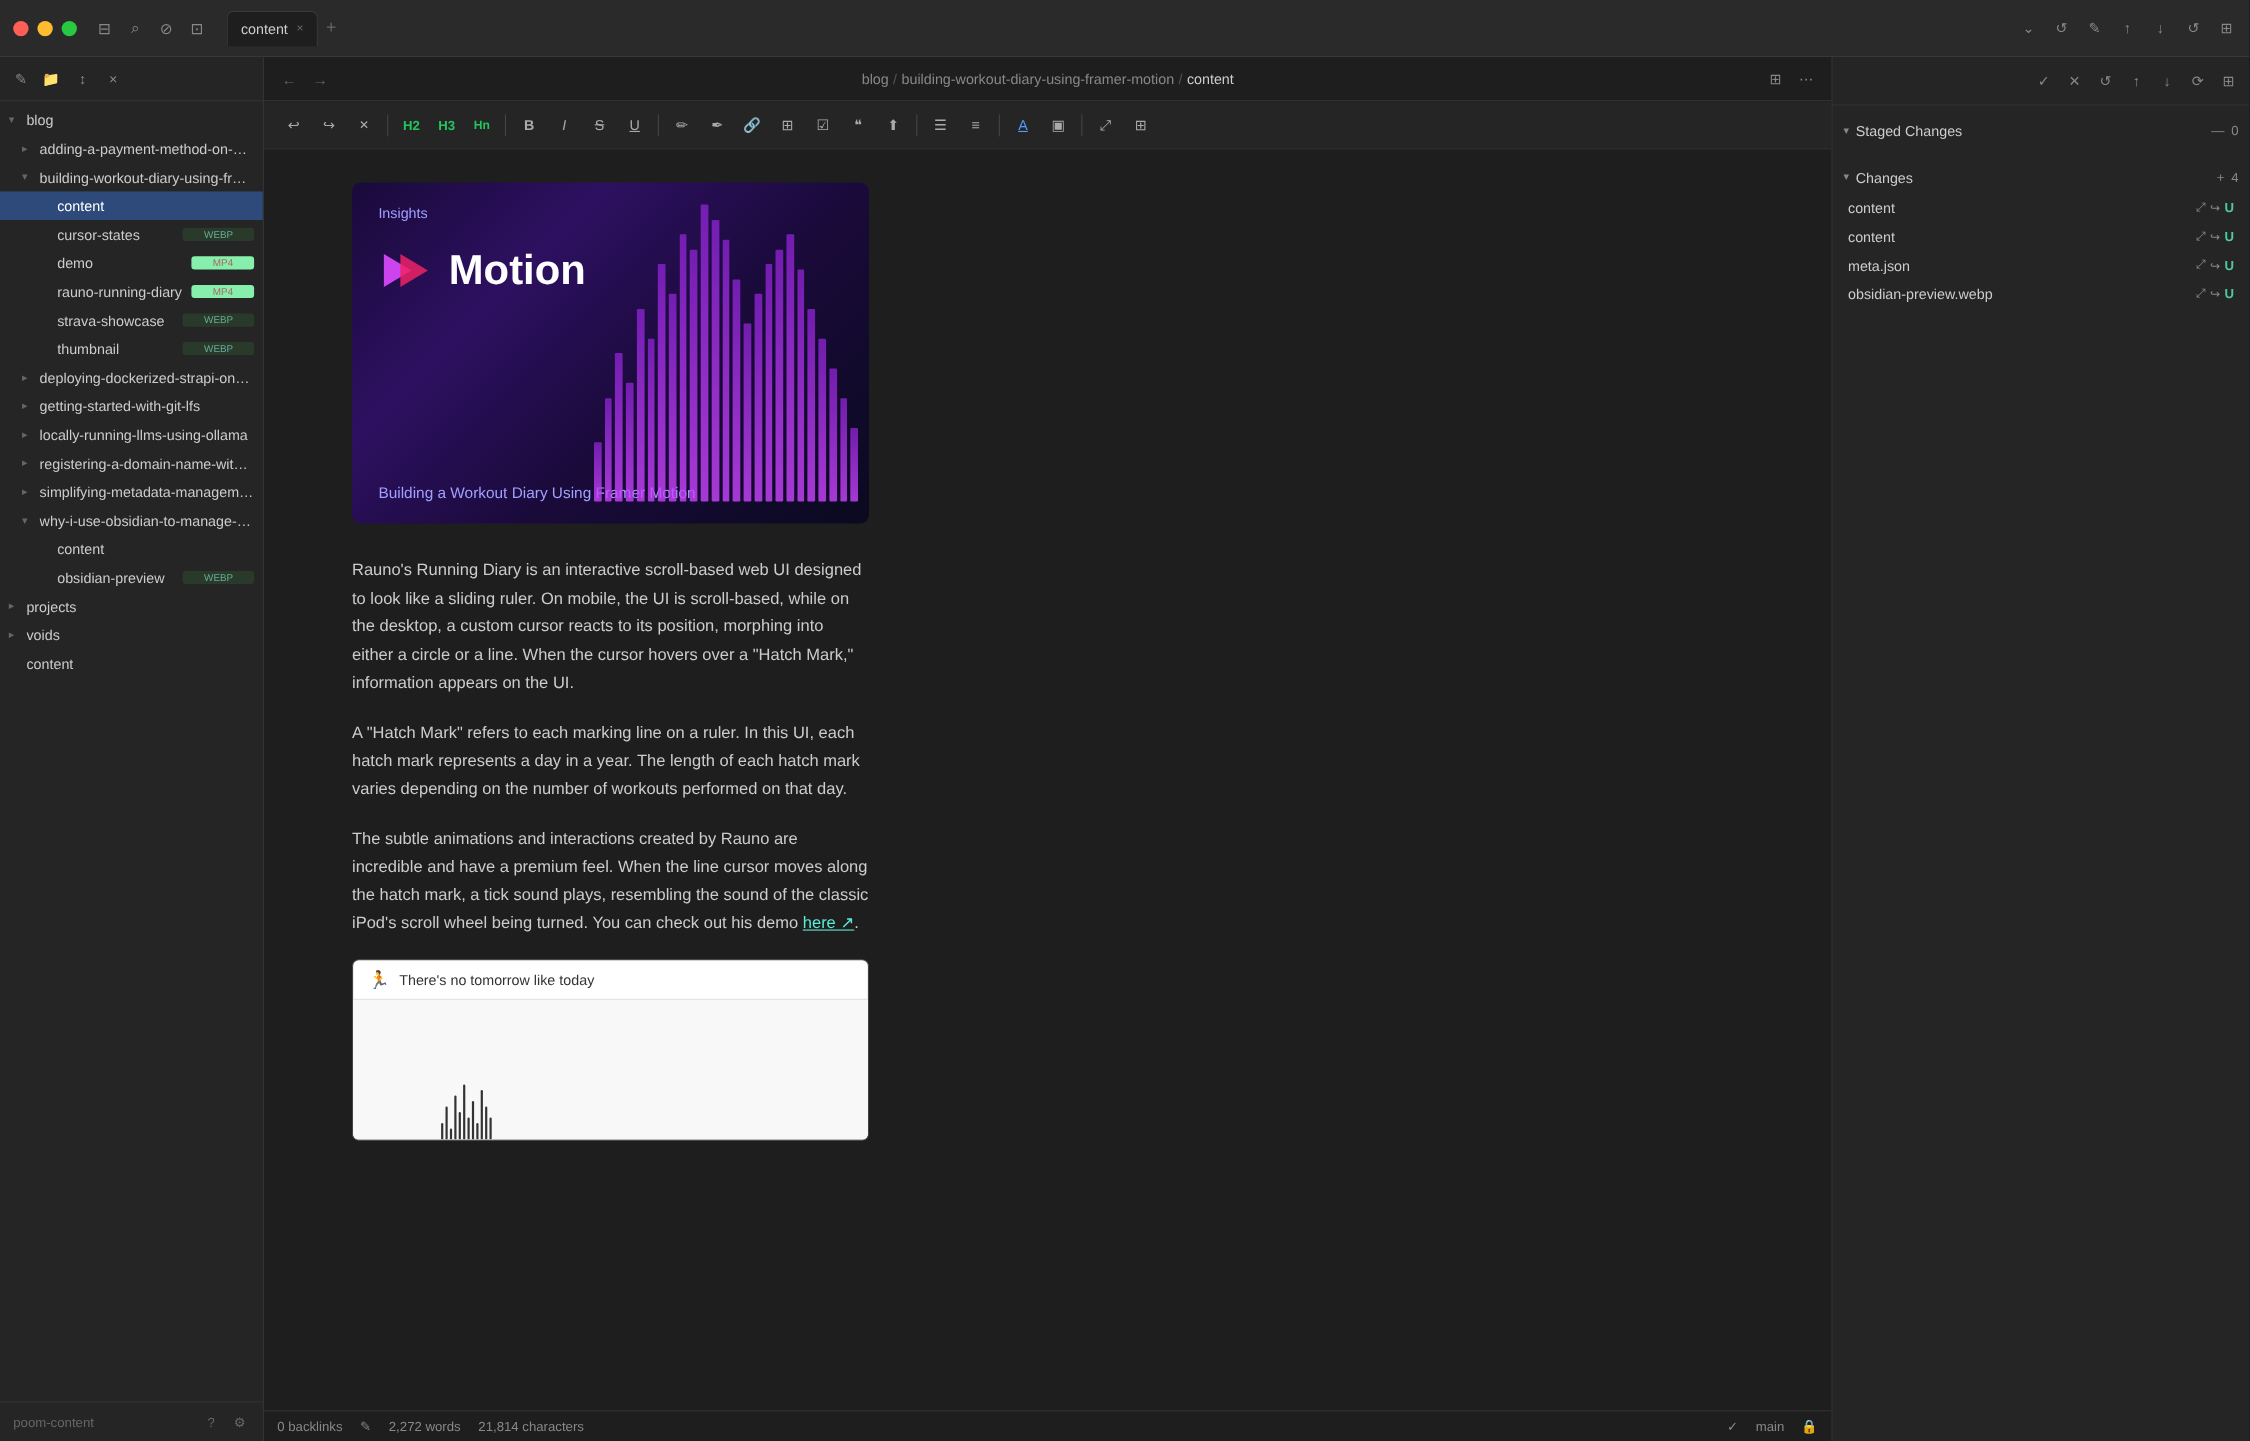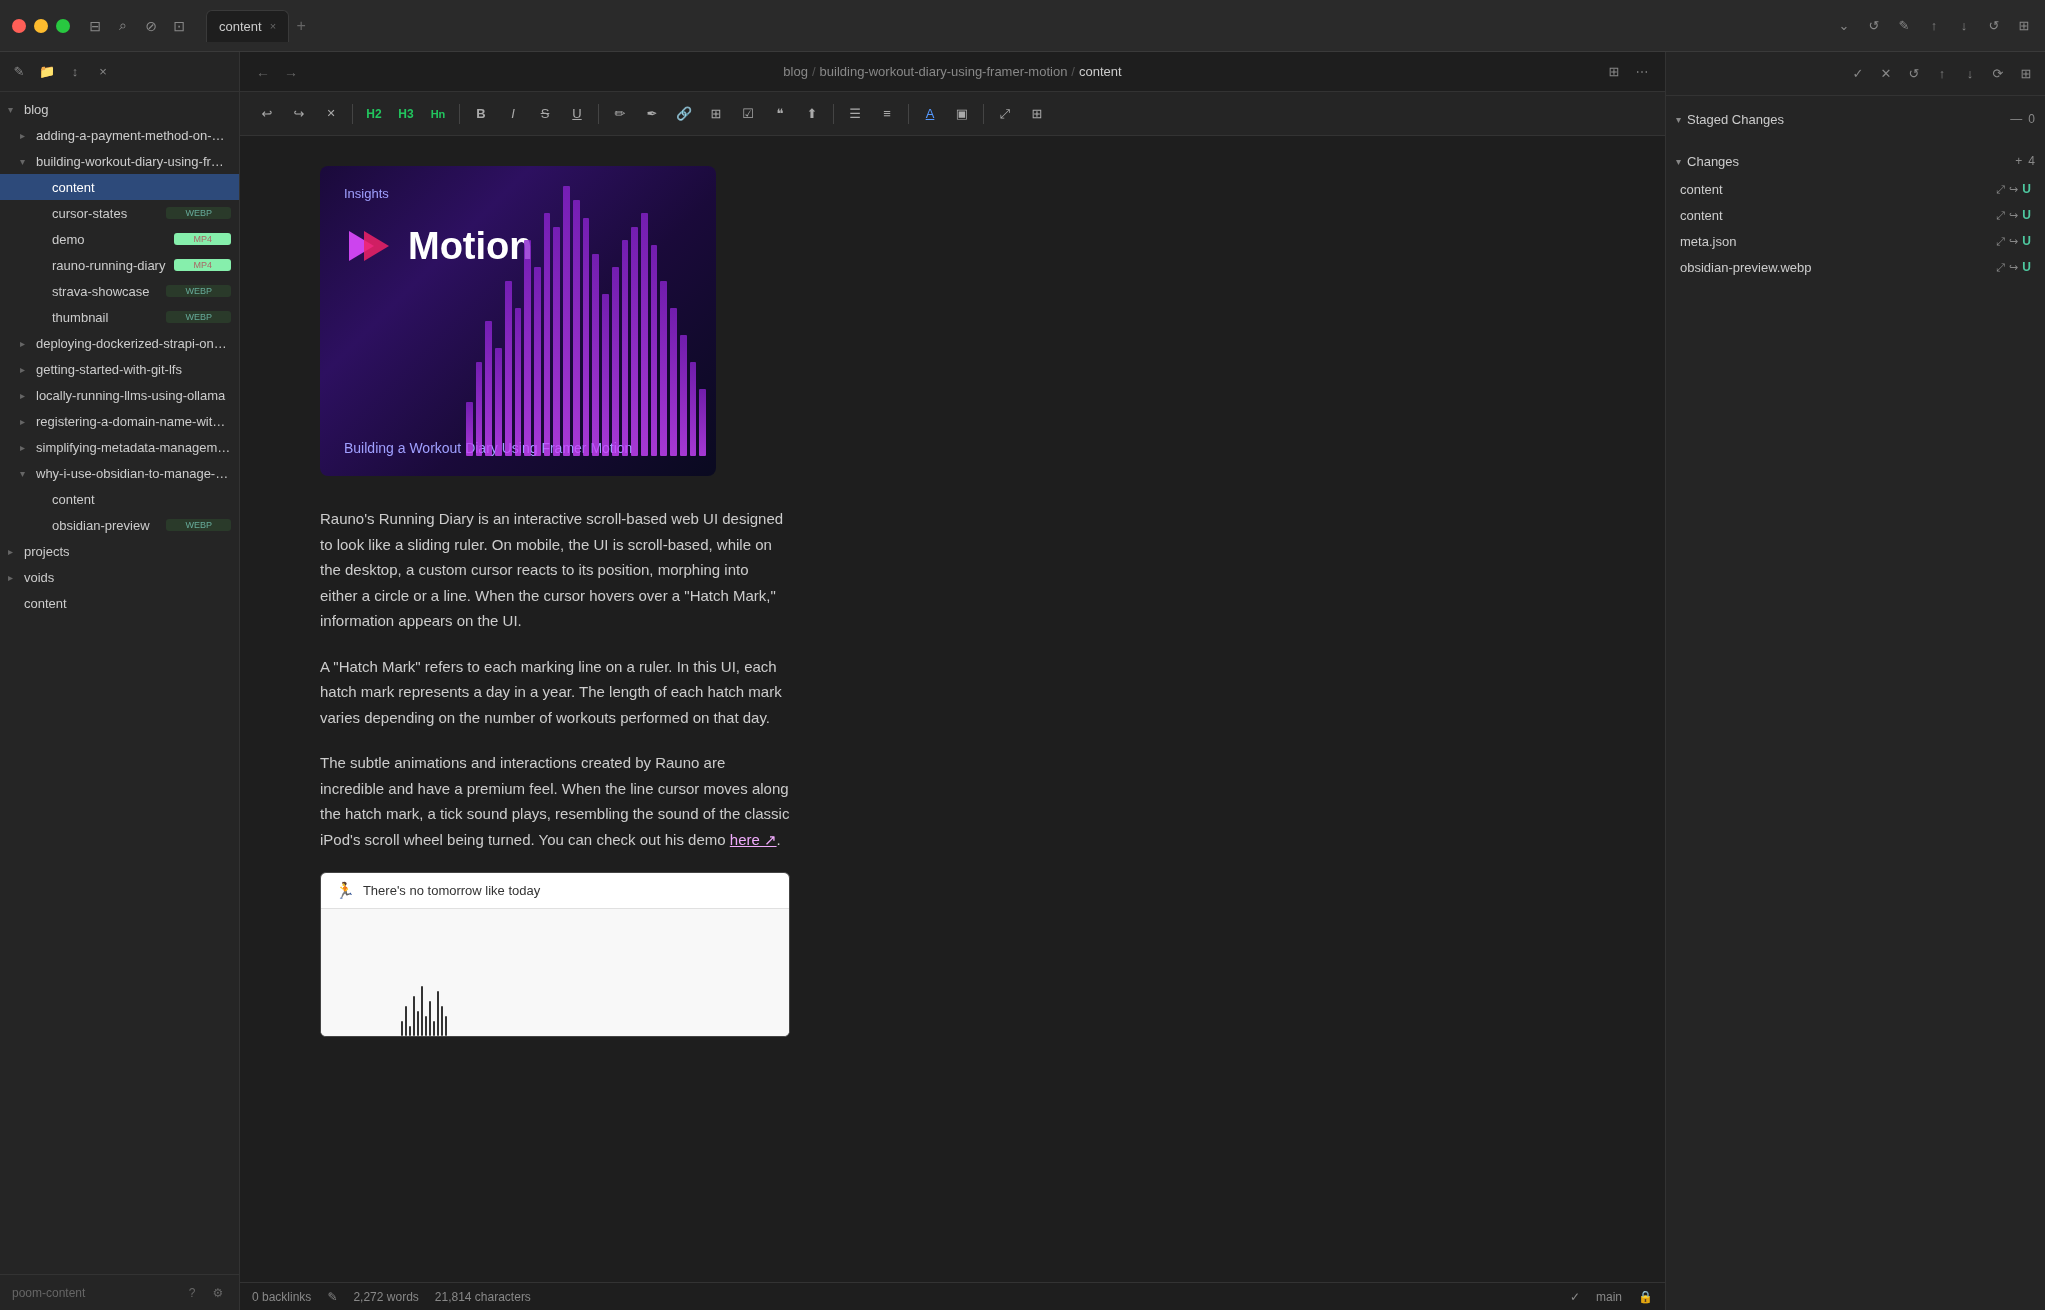--- a/index.html
+++ b/index.html
@@ -298,21 +298,21 @@
     }
 
     
     .editor-content {
       flex: 1;
       overflow-y: auto;
       padding: 30px 80px;
       background: #1e1e1e;
     }
     .content-image {
-      width: 396px;
+      width: 470px;
       height: 310px;
       background: linear-gradient(135deg, #1a0a3a 0%, #2d1060 30%, #1a0a3a 60%, #0a0a20 100%);
       border-radius: 8px;
       margin-bottom: 30px;
       position: relative;
       overflow: hidden;
     }
     .content-image-overlay {
       position: absolute;
       inset: 0;
@@ -374,21 +374,21 @@
     }
 
     .content-text {
       font-size: 15px;
       line-height: 1.7;
       color: #ccc;
       margin-bottom: 20px;
       max-width: 470px;
     }
     .content-link {
-      color: #f0abfc;
+      color: #5eead4;
       text-decoration: underline;
     }
 
     .demo-box {
       width: 470px;
       height: 165px;
       border: 1px solid #444;
       border-radius: 6px;
       background: #fff;
       display: flex;

